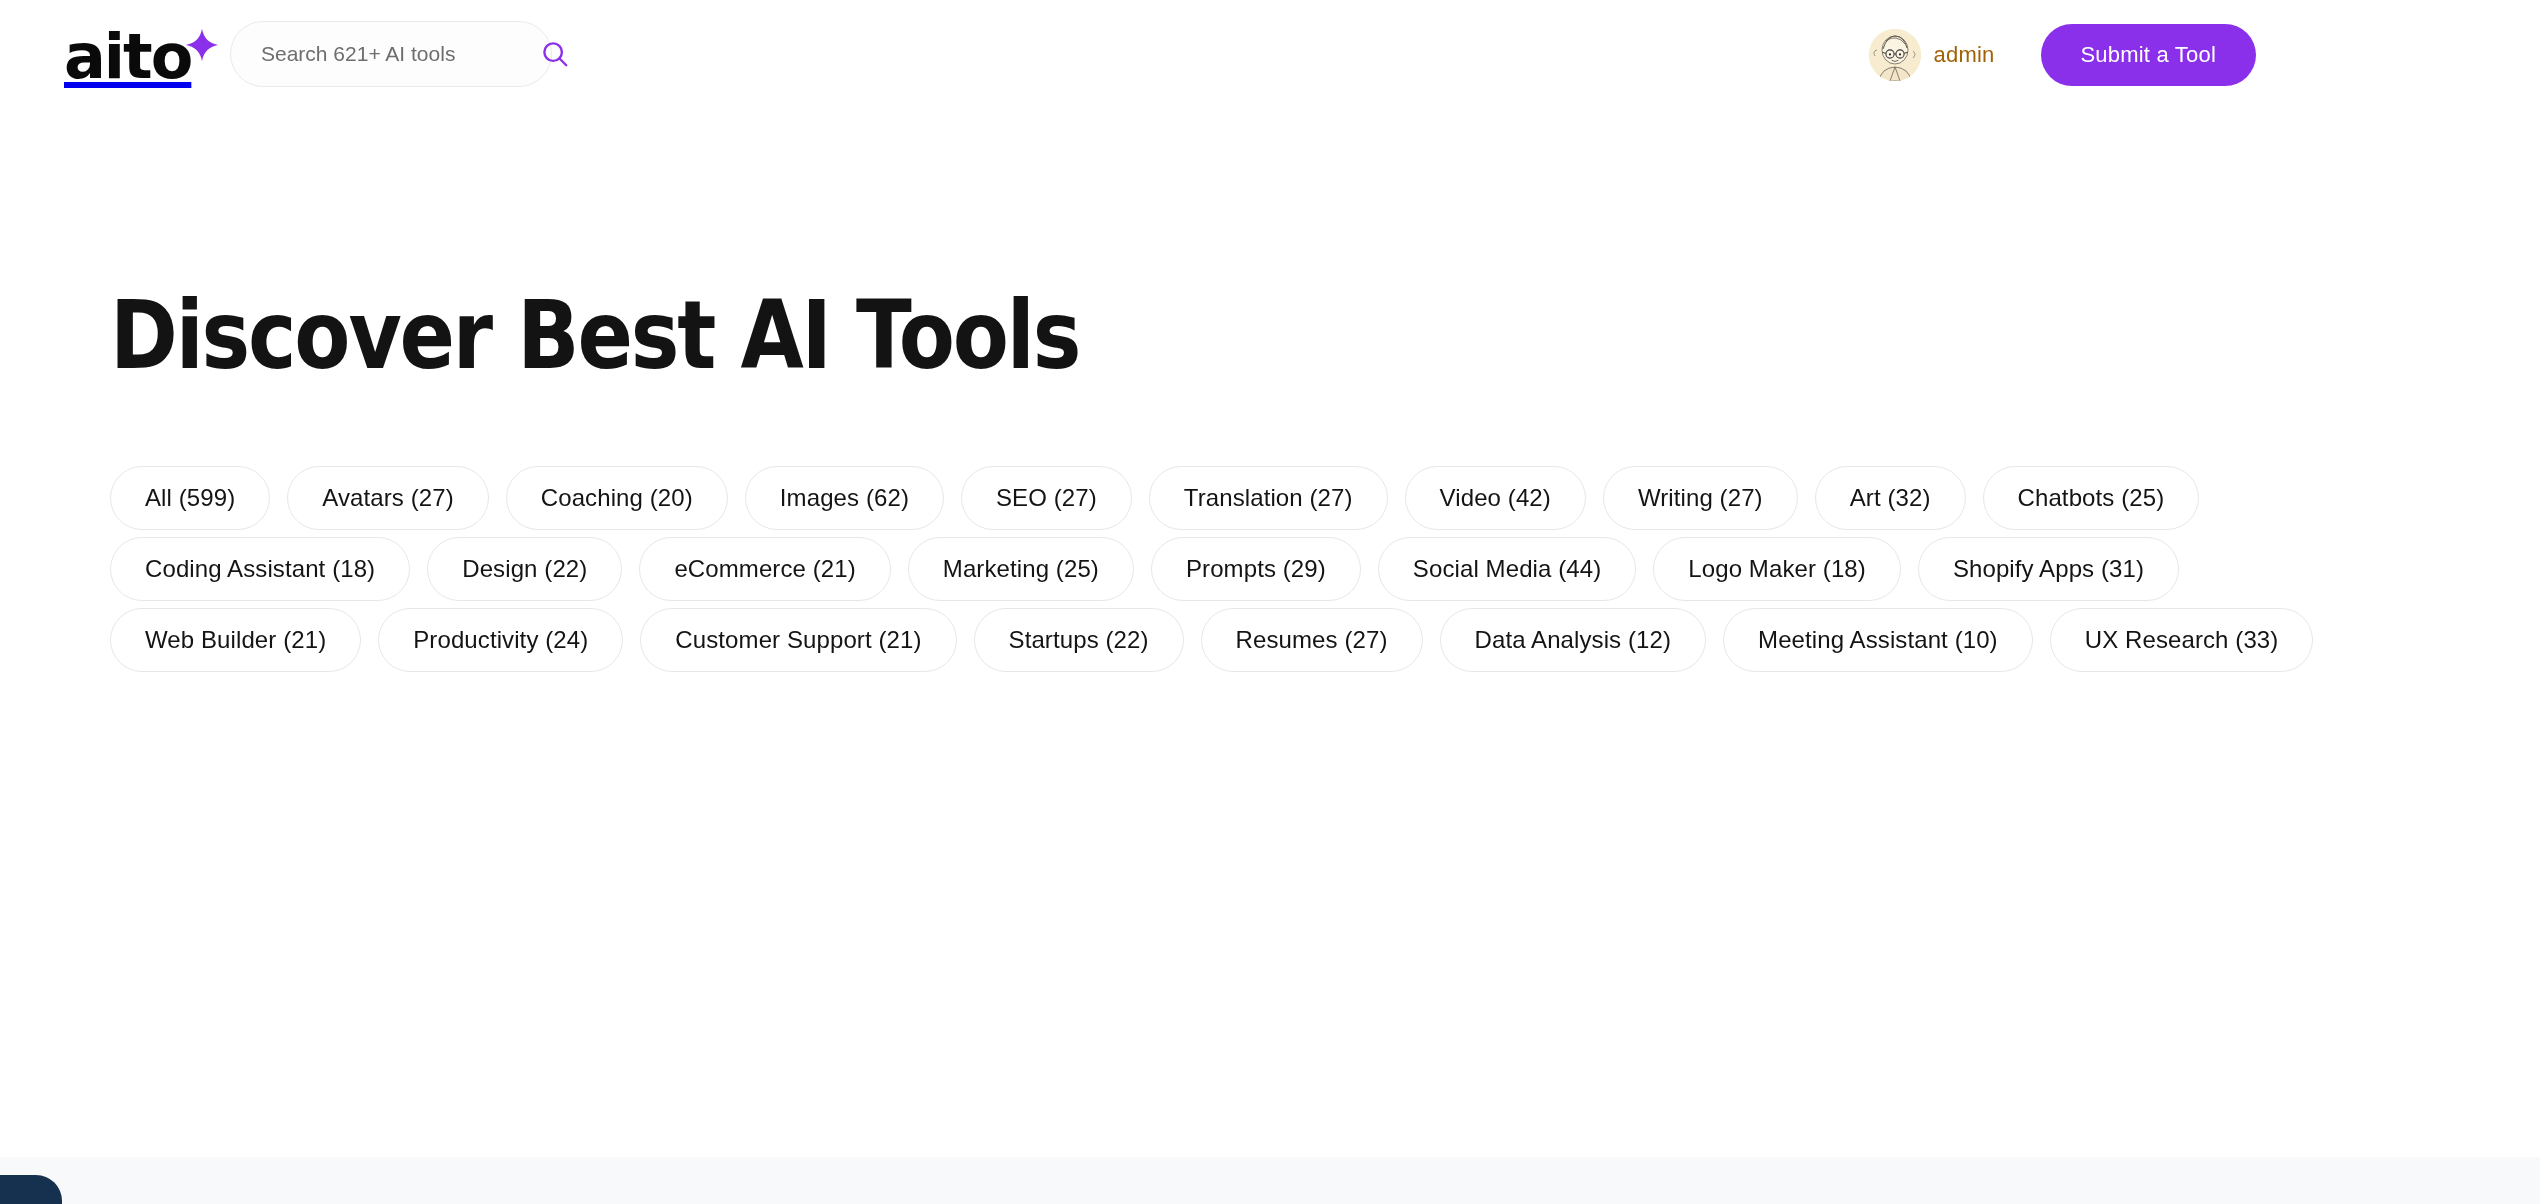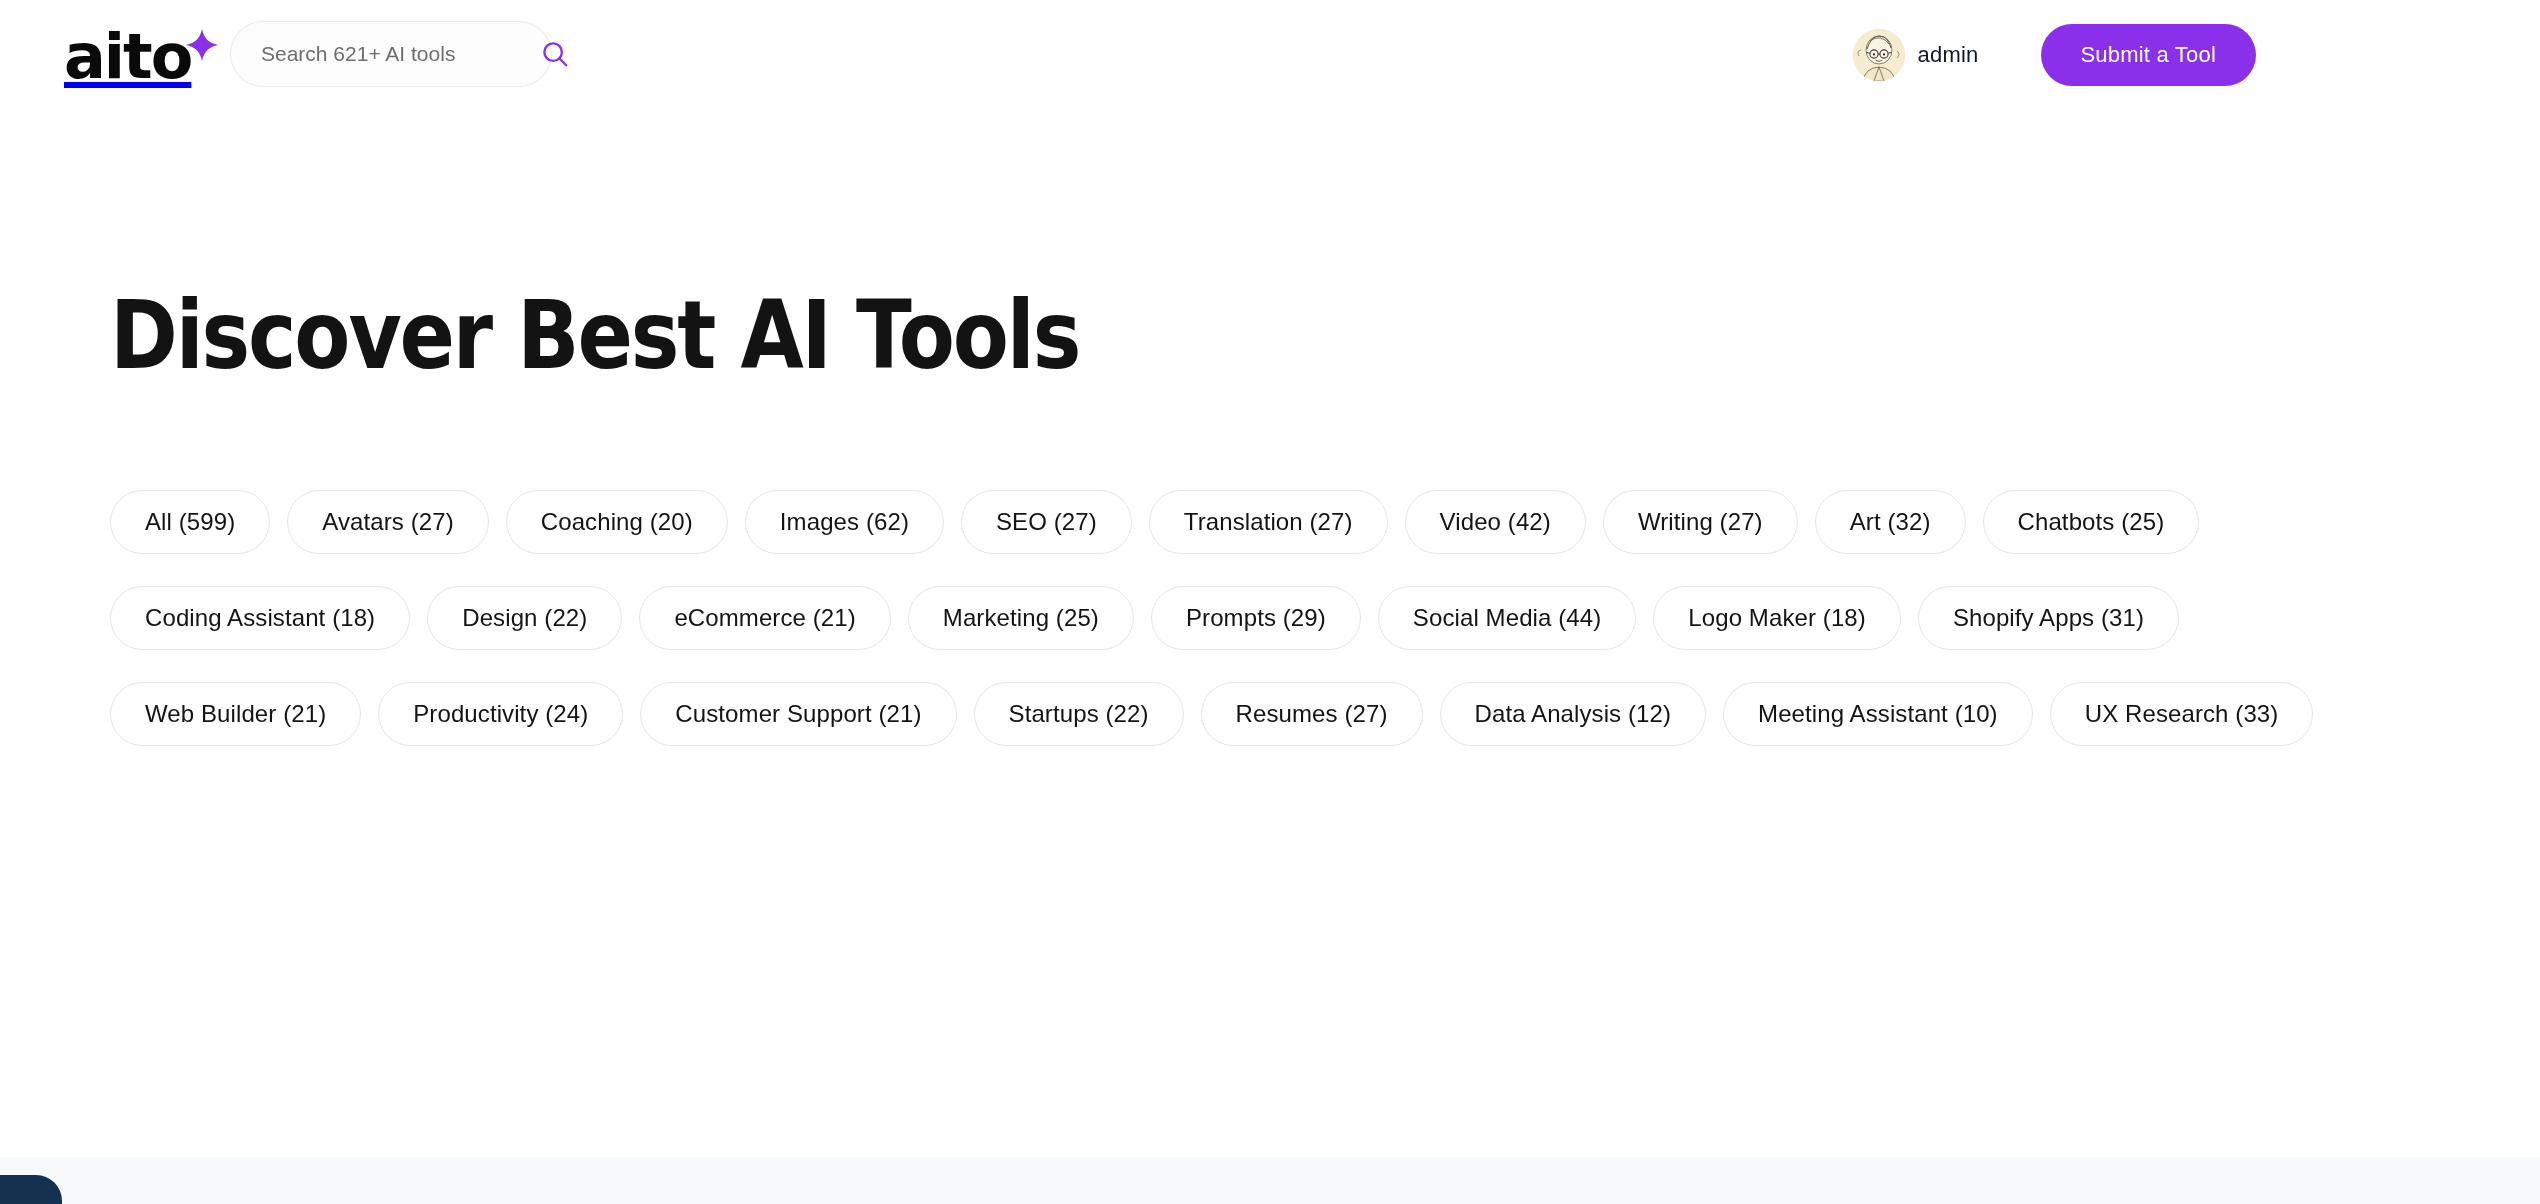--- a/index.html
+++ b/index.html
@@ -67,22 +67,22 @@
   }
   .avatar {
     width: 52px; height: 52px; border-radius: 50%;
     background: #f6e9c8;
     overflow: hidden; flex: 0 0 auto;
     position: relative;
     margin-right: 13px;
   }
   .avatar svg { display: block; width: 52px; height: 52px; }
   .username {
-    font-size: 22px; color: #0f172a; letter-spacing: .2px;
-    margin-right: 62px; white-space: nowrap;
+    font-size: 22px; color: #a16207; letter-spacing: .2px;
+    margin-right: 46px; white-space: nowrap;
   }
   .submit-btn {
     height: 62px;
     padding: 0 40px;
     border: none; border-radius: 31px;
     background: #8b30ea;
     color: #ffffff;
     font-family: "Liberation Sans", sans-serif;
     font-size: 22px;
     letter-spacing: .2px;
@@ -100,24 +100,24 @@
     letter-spacing: -2.5px;
     color: #131313;
     line-height: 1;
     transform: scaleX(0.87);
     transform-origin: left top;
     white-space: nowrap;
   }
 
   
   .pill-area {
-    position: absolute; left: 110px; top: 490px;
+    position: absolute; left: 110px; top: 466px;
     width: 2330px;
     display: flex; flex-wrap: wrap;
-    gap: 32px 17px;
+    gap: 7px 17px;
   }
   .pill {
     height: 64px;
     padding: 0 34px;
     border: 1px solid #e7e7e7;
     border-radius: 32px;
     background: #ffffff;
     color: #141414;
     font-family: "Liberation Sans", sans-serif;
     font-size: 24px;

